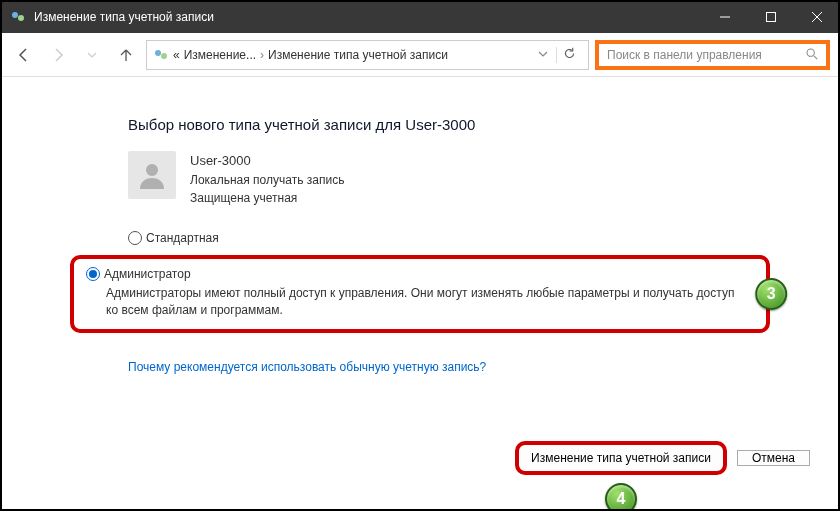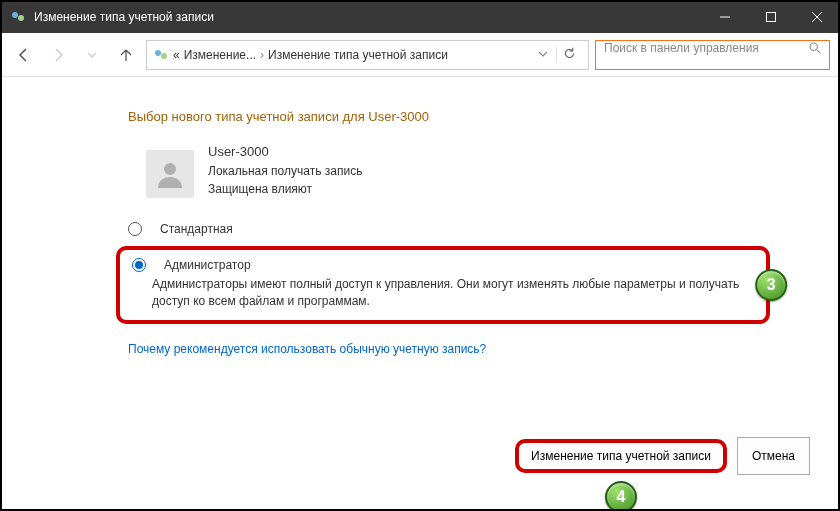--- a/index.html
+++ b/index.html
@@ -12,46 +12,46 @@
 .titlebar .winbtn { width: 46px; height: 33px; display: flex; align-items: center; justify-content: center; color: #fff; }
 .titlebar .winbtn svg { width: 10px; height: 10px; }
 
 .navbar { height: 44px; display: flex; align-items: center; padding: 0 10px; gap: 6px; border-bottom: 1px solid #e0e0e0; }
 .navbtn { width: 28px; height: 28px; display: flex; align-items: center; justify-content: center; color: #666; }
 .navbtn.disabled { color: #bbb; }
 .addrbar { flex: 1; height: 30px; border: 1px solid #ccc; display: flex; align-items: center; padding: 0 6px; gap: 4px; font-size: 12px; color: #333; }
 .addrbar .crumb-sep { color: #888; }
 .addrbar .chev { margin-left: auto; color: #888; padding: 0 4px; }
 .addrbar .refresh { color: #666; padding: 0 6px; border-left: 1px solid #ddd; }
-.searchbox { width: 235px; height: 30px; border: 1px solid #f97316; display: flex; align-items: flex-start; padding: 0 8px; font-size: 12px; color: #888; }
+.searchbox { width: 235px; height: 30px; border: 4px solid #f97316; display: flex; align-items: center; padding: 0 8px; font-size: 12px; color: #888; }
 .searchbox .sicon { margin-left: auto; color: #888; }
 
 .content { padding: 28px 70px 0 70px; }
-.heading { color: #a16207; font-size: 13px; margin: 4px 0 18px 58px; font-weight: 400; }
+.heading { color: #0f172a; font-size: 15px; margin: 11px 0 18px 58px; font-weight: 400; }
 
-.userrow { display: flex; align-items: flex-end; margin: 0 0 24px 76px; gap: 14px; }
+.userrow { display: flex; align-items: flex-start; margin: 0 0 24px 58px; gap: 14px; }
 .avatar { width: 48px; height: 48px; background: #e6e6e6; border-radius: 2px; display: flex; align-items: center; justify-content: center; }
 .avatar svg { width: 32px; height: 32px; fill: #b0b0b0; }
 .userinfo { font-size: 12px; color: #333; line-height: 1.5; }
 .userinfo .uname { font-size: 13px; }
 
 .option { margin: 0 0 10px 58px; font-size: 12px; color: #333; position: relative; }
-.option .radio-row { display: flex; align-items: center; gap: 18px; }
+.option .radio-row { display: flex; align-items: center; gap: 4px; }
 .option .radio { width: 14px; height: 14px; border: 1px solid #555; border-radius: 50%; display: inline-flex; align-items: center; justify-content: center; flex-shrink: 0; }
 .option .radio.selected { border-color: #0066cc; }
 .option .radio.selected::after { content: ""; width: 8px; height: 8px; background: #0066cc; border-radius: 50%; }
 .option .desc { margin: 4px 0 0 20px; line-height: 1.45; max-width: 640px; }
 
-.highlight3 { border: 4px solid #d00000; border-radius: 10px; padding: 8px 12px 10px 12px; margin-left: 46px; position: relative; }
+.highlight3 { border: 4px solid #d00000; border-radius: 10px; padding: 8px 12px 10px 12px; position: relative; }
 .highlight3 .option { margin-left: 12px; }
 
-.link { color: #0066cc; font-size: 12px; margin: 18px 0 0 58px; display: inline-block; }
+.link { color: #0066cc; font-size: 12px; margin: 27px 0 0 58px; display: inline-block; }
 
 .btnrow { position: absolute; right: 30px; bottom: 36px; display: flex; align-items: center; gap: 10px; }
-.btn { height: 38px; padding: 0 14px; font-size: 12px; border: 1px solid #aaa; background: #fdfdfd; display: inline-flex; align-items: center; justify-content: center; cursor: pointer; }
+.btn { height: 16px; padding: 0 14px; font-size: 12px; border: 1px solid #aaa; background: #fdfdfd; display: inline-flex; align-items: center; justify-content: center; cursor: pointer; }
 .btn.primary-outline { border: 4px solid #d00000; border-radius: 10px; height: 34px; padding: 0 12px; position: relative; }
 
 .badge { position: absolute; width: 32px; height: 32px; border-radius: 50%; background: radial-gradient(circle at 35% 30%, #9fe26a, #3a8a1f); border: 2px solid #256012; display: flex; align-items: center; justify-content: center; color: #fff; font-weight: 700; font-size: 16px; box-shadow: inset 0 2px 3px rgba(255,255,255,.5), 0 1px 2px rgba(0,0,0,.4); }
 .badge3 { right: -2px; top: 50%; transform: translate(60%, -50%); }
 .badge4 { left: 50%; bottom: -40px; transform: translateX(-50%); }
 
 .crumb-icon { width:16px; height:16px; }
 </style>
 </head>
 <body>
@@ -137,21 +137,21 @@
   <div class="userrow">
     <div class="avatar">
       <svg viewBox="0 0 32 32">
           <circle cx="16" cy="11" r="6"></circle>
           <path d="M4 30c0-7 5-11 12-11s12 4 12 11z"></path>
         </svg>
     </div>
     <div class="userinfo">
       <div class="uname">User-3000</div>
       <div>Локальная получать запись</div>
-      <div>Защищена влияют</div>
+      <div>Защищена учетная</div>
     </div>
   </div>
 
   <div class="option">
     <div class="radio-row">
       <span class="radio"></span>
       <span>Стандартная</span>
     </div>
   </div>
 

